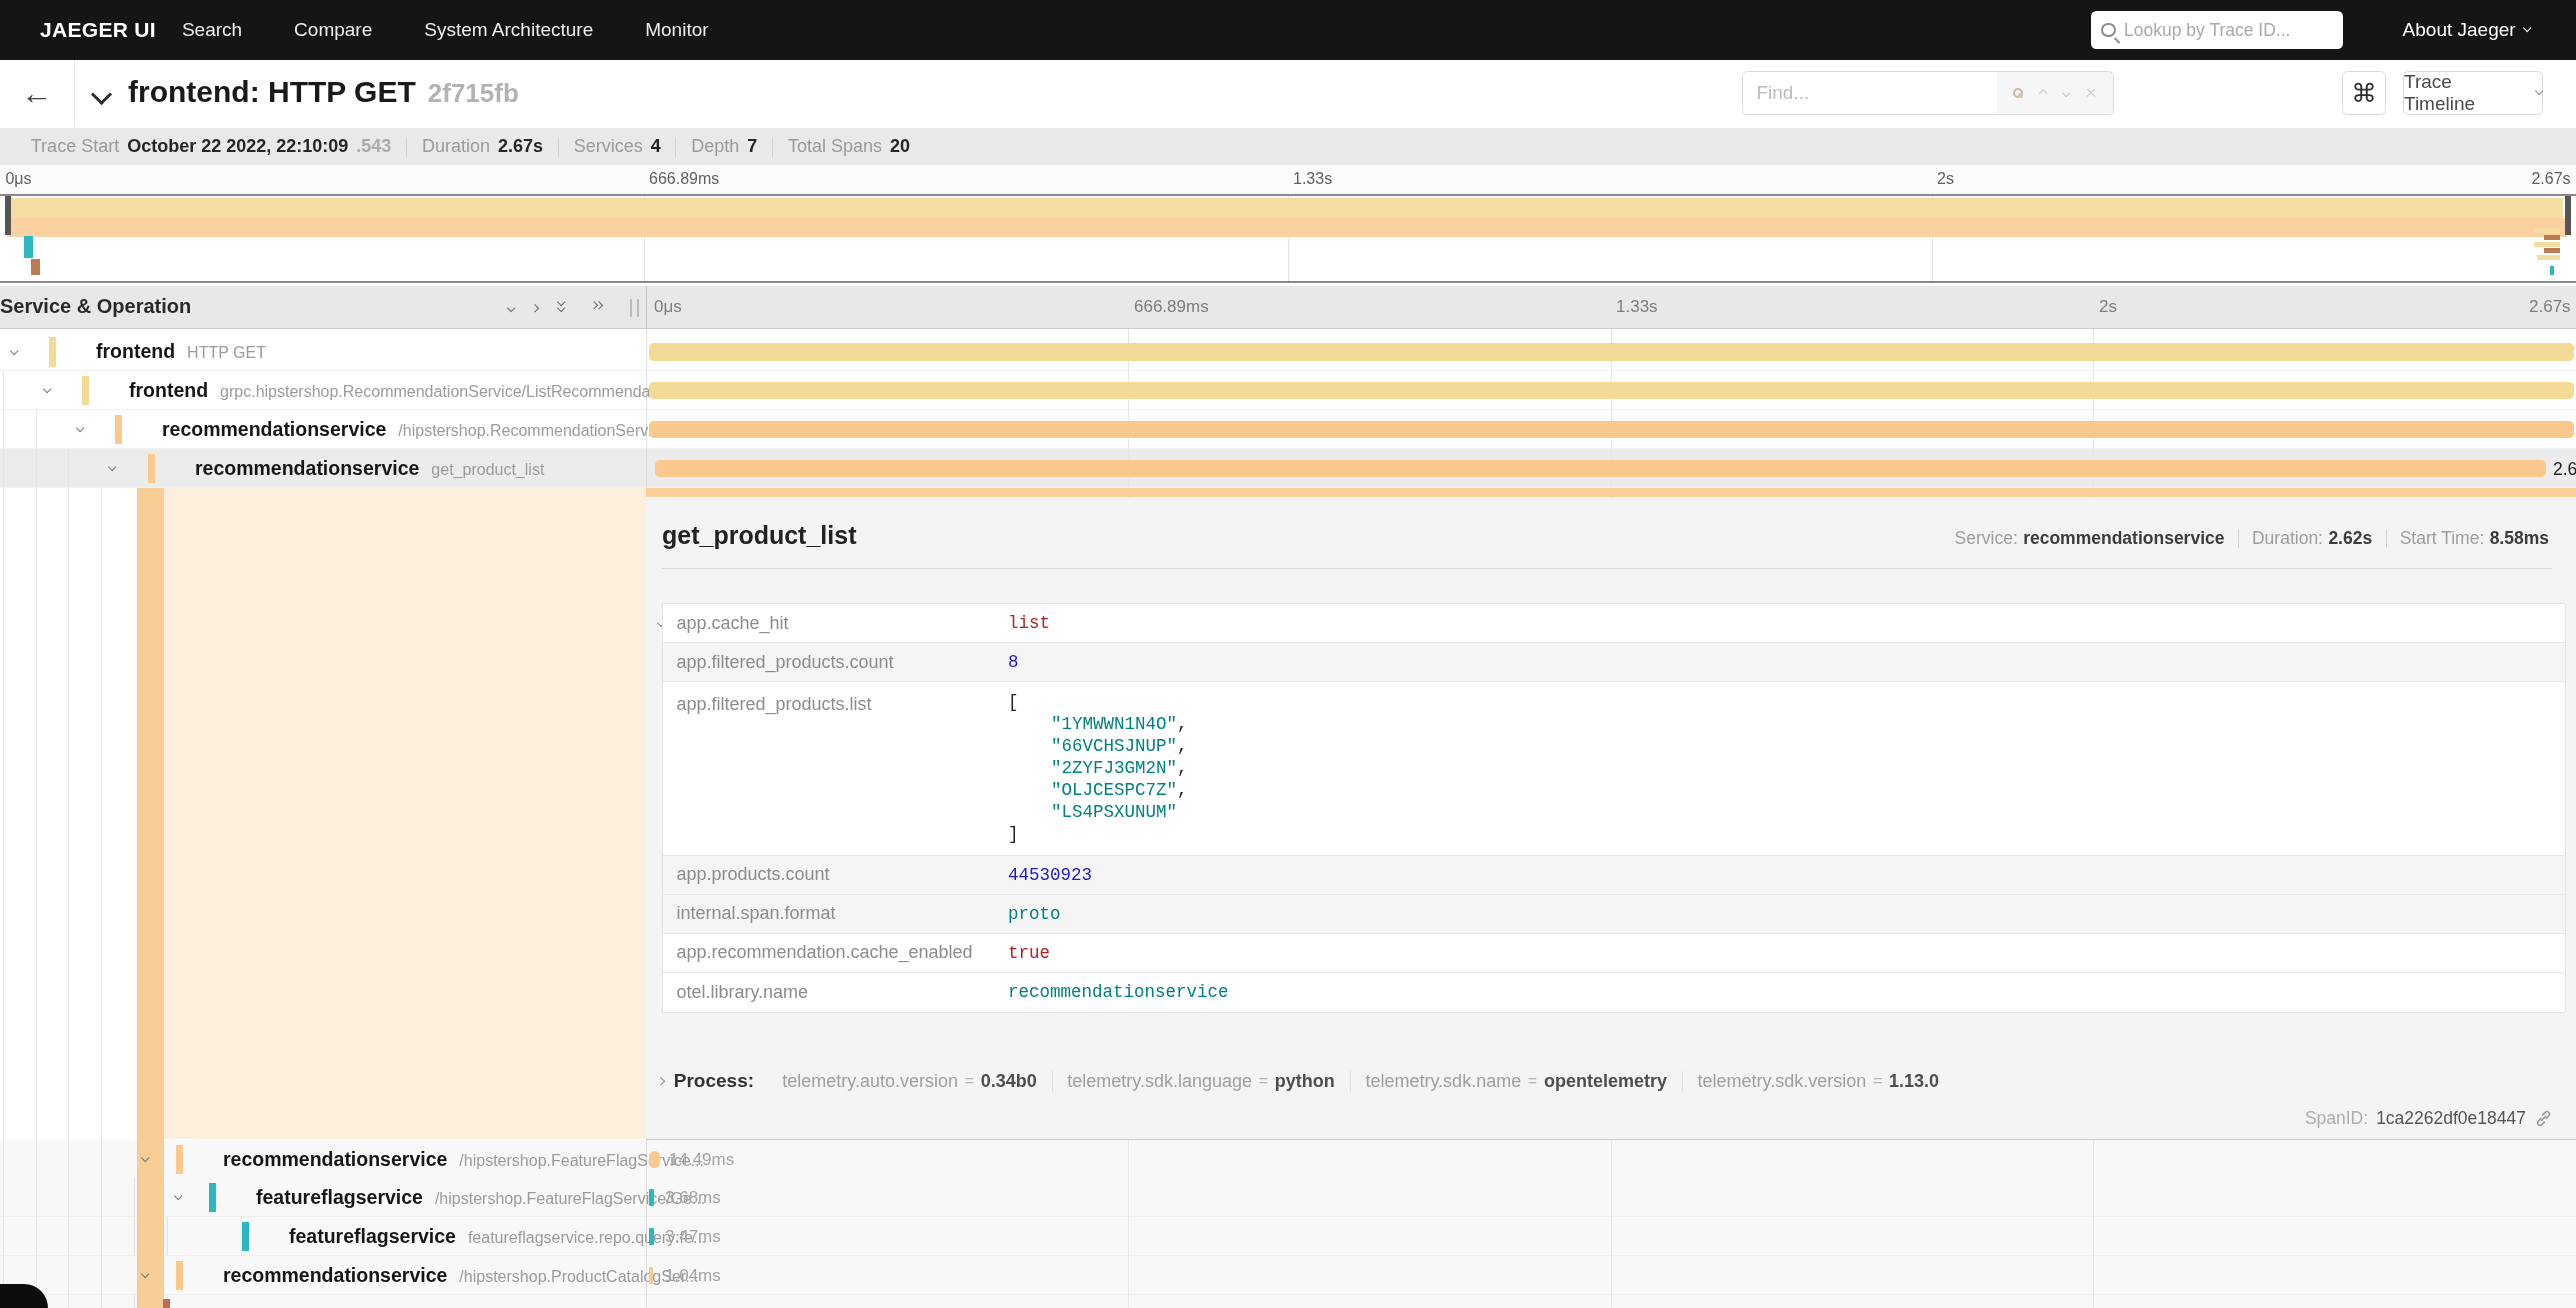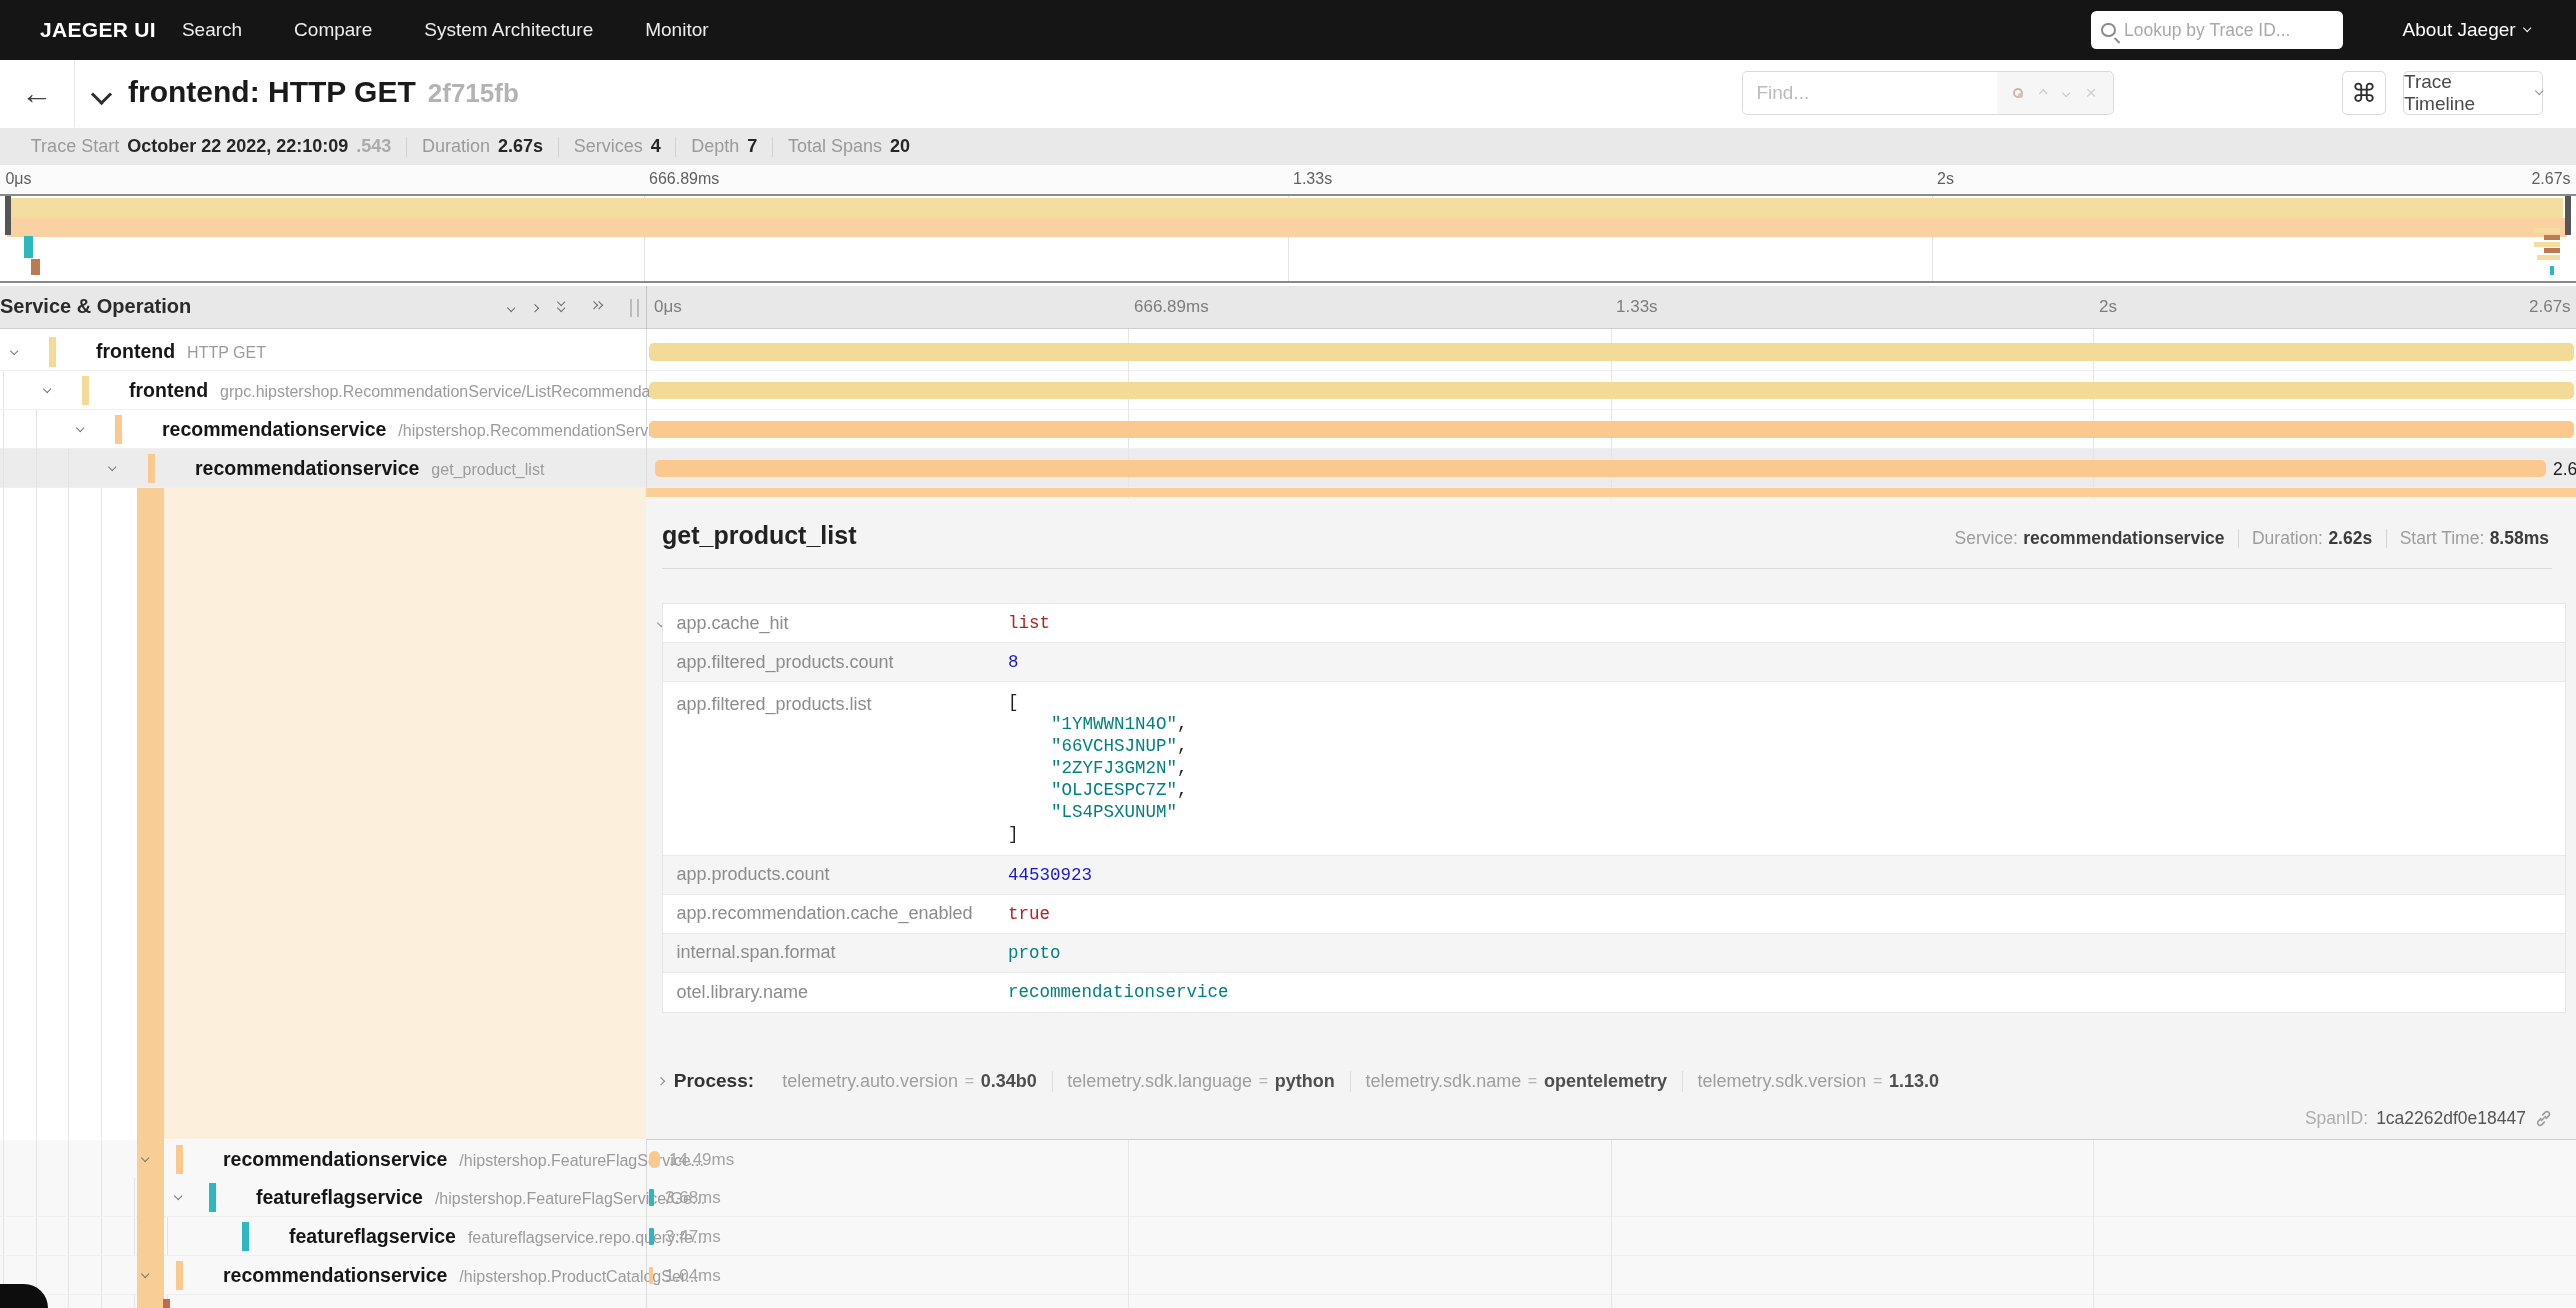--- a/index.html
+++ b/index.html
@@ -450,27 +450,27 @@
           <div class="item"><span class="q">2ZYFJ3GM2N</span><span class="comma">,</span></div>
           <div class="item"><span class="q">OLJCESPC7Z</span><span class="comma">,</span></div>
           <div class="item"><span class="q">LS4PSXUNUM</span></div>
           <div>]</div>
         </div>
       </div>
       <div class="trow alt">
         <div class="tkey">app.products.count</div>
         <div class="tval num">44530923</div>
       </div>
+      <div class="trow alt">
+        <div class="tkey">internal.span.format</div>
+        <div class="tval str">proto</div>
+      </div>
       <div class="trow">
         <div class="tkey">app.recommendation.cache_enabled</div>
         <div class="tval bool">true</div>
-      </div>
-      <div class="trow alt">
-        <div class="tkey">internal.span.format</div>
-        <div class="tval str">proto</div>
       </div>
       <div class="trow">
         <div class="tkey">otel.library.name</div>
         <div class="tval str">recommendationservice</div>
       </div>
     </div>
 
     <div class="procrow">
       <span class="ch sm right"></span>
       <b>Process:</b>

